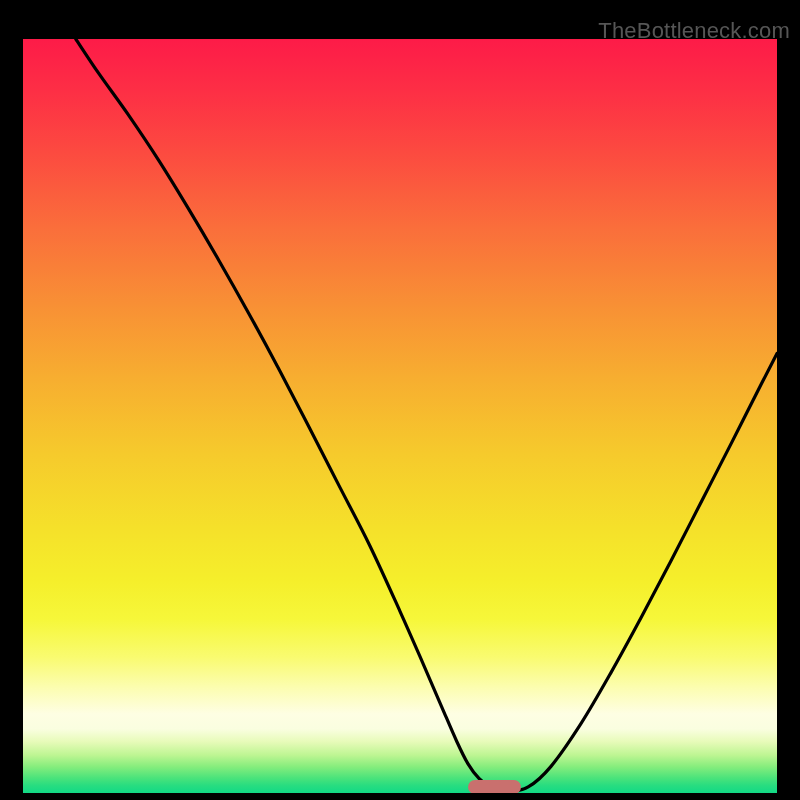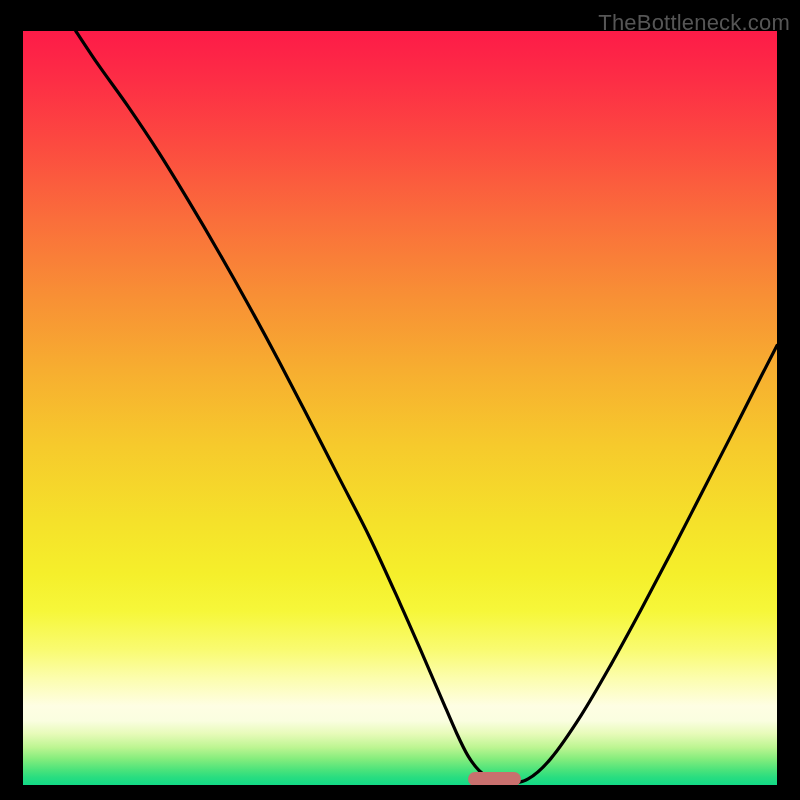--- a/index.html
+++ b/index.html
@@ -7,21 +7,21 @@
     padding: 0;
     width: 800px;
     height: 800px;
     background: #000000;
     overflow: hidden;
     font-family: Arial, Helvetica, sans-serif;
   }
   .frame {
     position: absolute;
     left: 0;
-    top: 8px;
+    top: 16px;
     width: 800px;
     height: 632px;
     background: #000000;
   }
   .plot-area {
     position: absolute;
     left: 23px;
     top: 23px;
     width: 754px;
     height: 754px;

